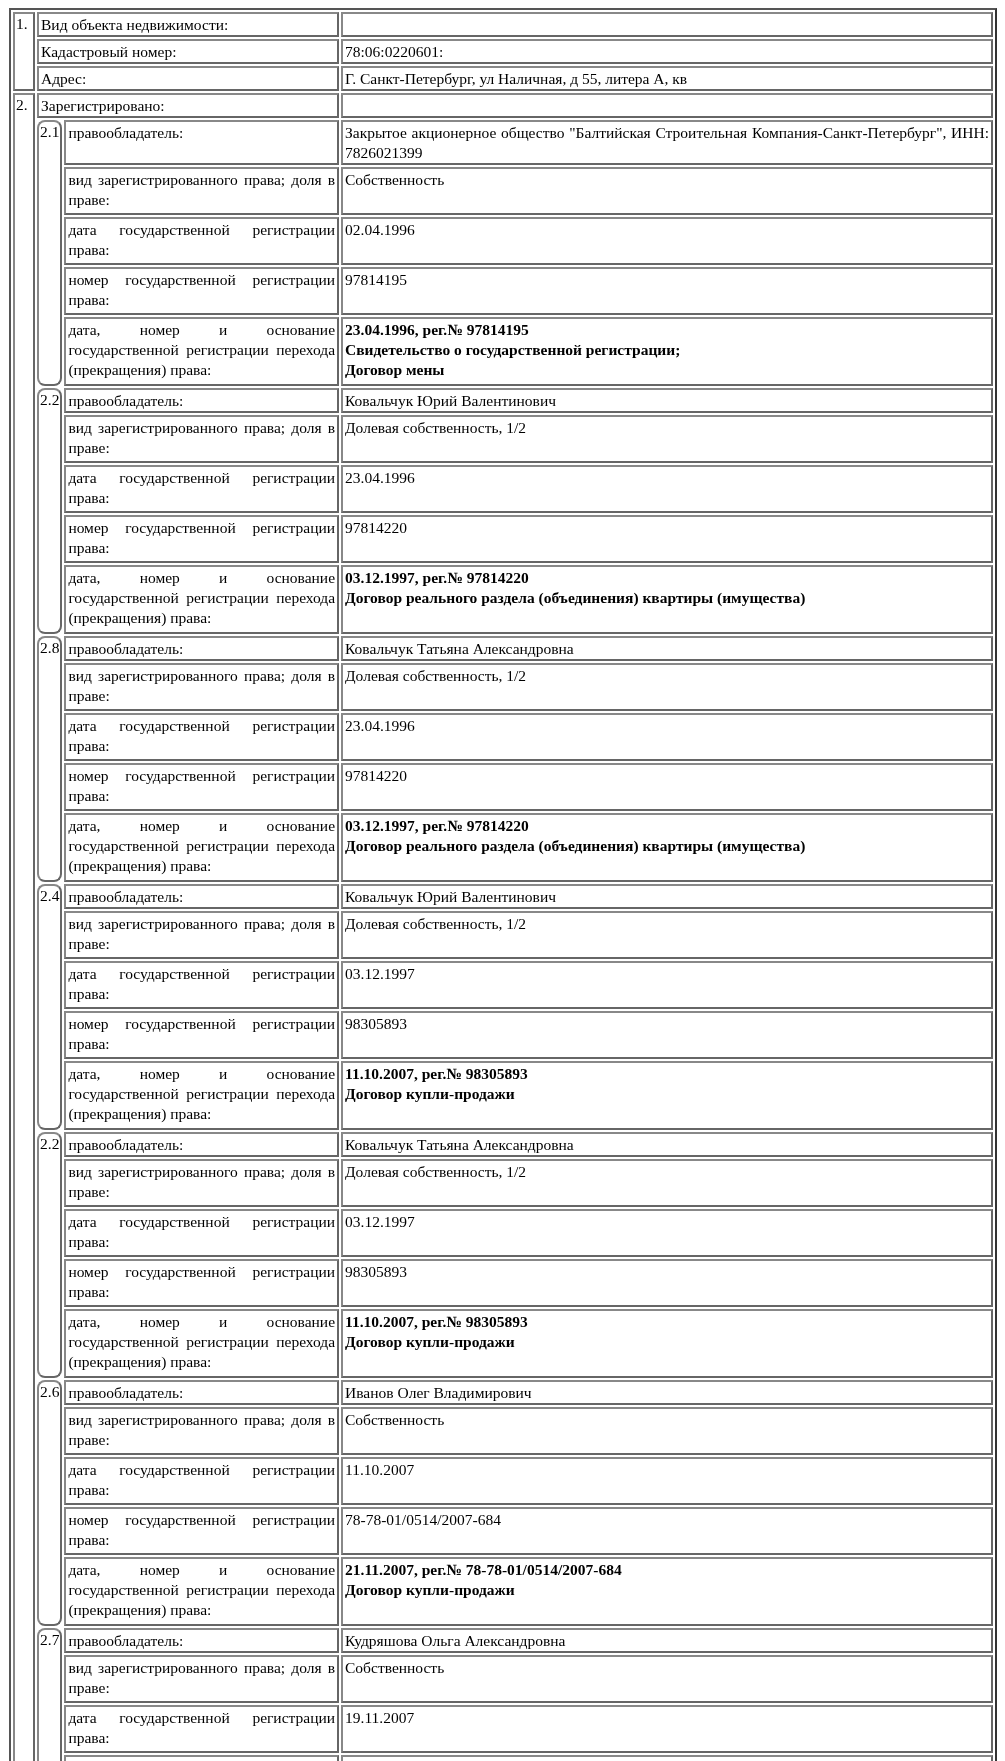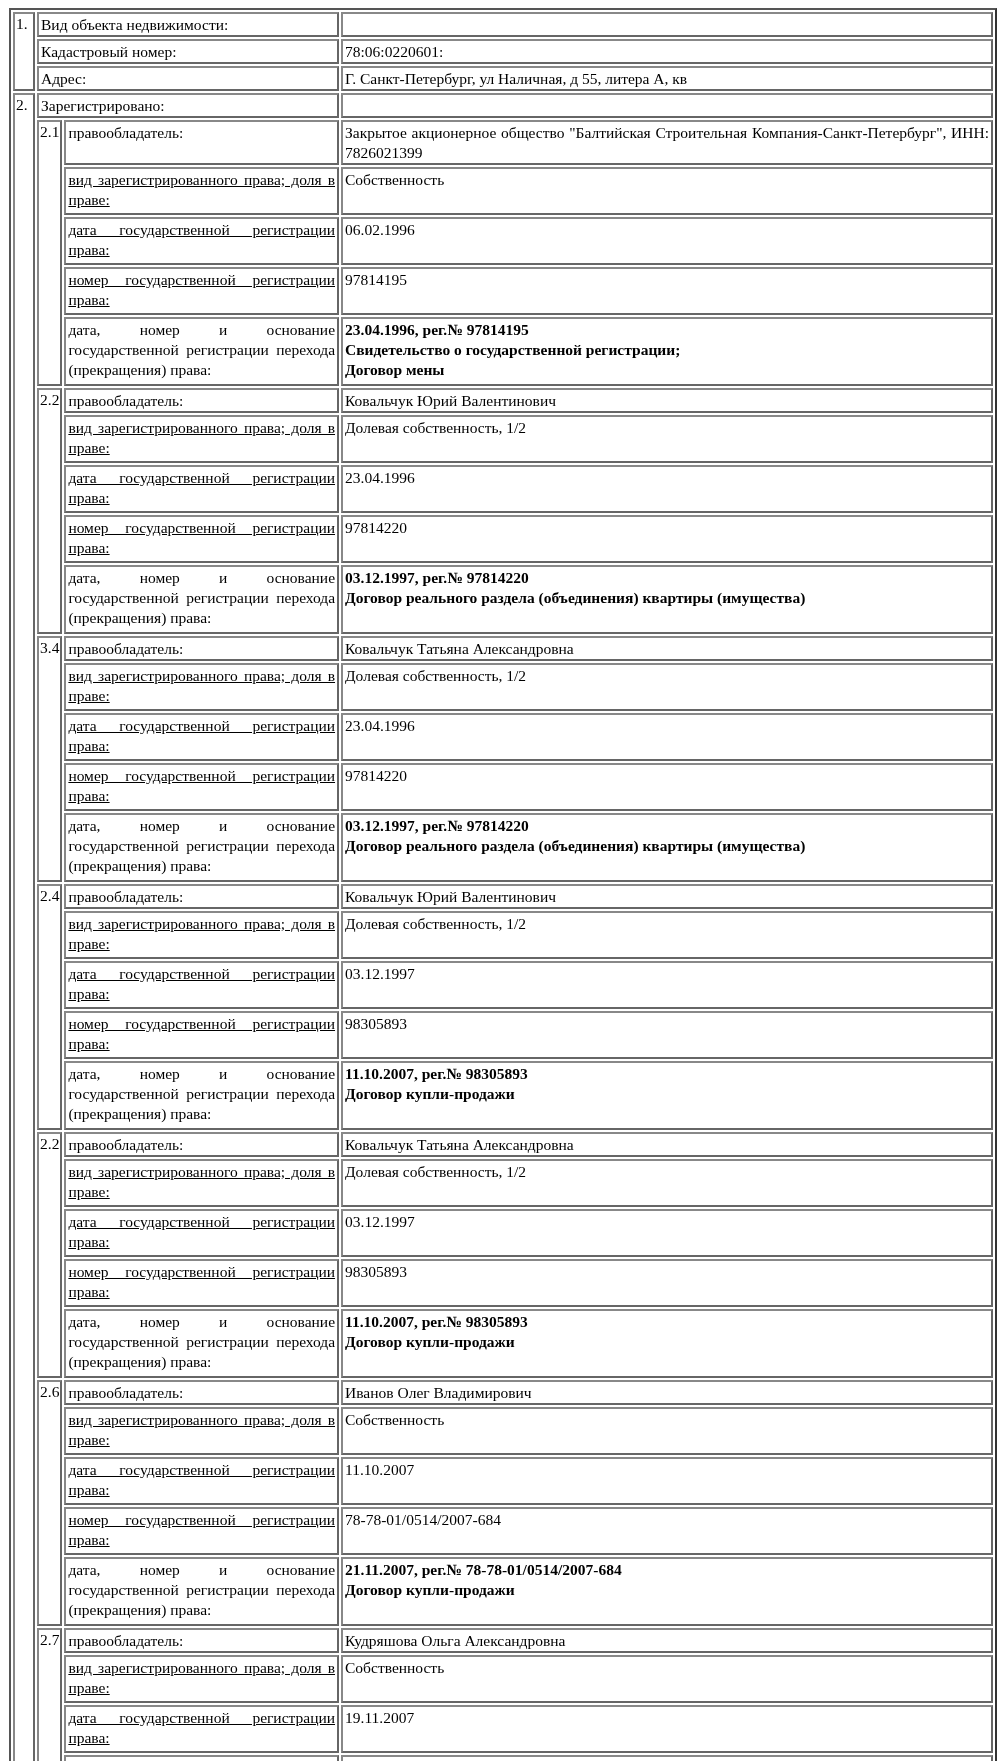--- a/index.html
+++ b/index.html
@@ -5,24 +5,24 @@
   html, body { margin: 0; padding: 0; background: #ffffff; }
   body { width: 1005px; height: 1761px; overflow: hidden; position: relative;
          font-family: "Liberation Serif", "DejaVu Serif", serif; font-size: 15.5px; color: #000; }
   table { border-collapse: separate; border-spacing: 2px; }
   td { vertical-align: top; padding: 1px 2px 0 2px; line-height: 20px; }
   #outer { position: absolute; left: 9px; top: 8px; width: 988px;
            border: 2px solid #555; border-right-color: #333; border-bottom-color: #333;
            border-spacing: 2px; }
   #outer > tbody > tr > td { border: 2px solid #666; border-top-color: #888; border-left-color: #888; }
   .num1 { width: 16px; padding: 0 1px; }
-  .num2 { width: 18px; padding: 0 1px; }
+  .num2 { width: 18px; padding: 0 1px; border-radius: 8px; }
   .lbl { width: 285px; text-align: justify; text-align-last: left; }
   .val { text-align: justify; margin-top: 44px; }
-  .h44 { height: 43px; text-decoration: underline; }
+  .h44 { height: 43px; }
   .h66 { height: 64px; margin-left: 36px; }
   .line { display: block; font-weight: bold; }
 </style>
 </head>
 <body>
 
 <table id="outer">
   <tbody id="outer-body">
 
     <tr>
@@ -49,21 +49,21 @@
     <td class="num2" rowspan="5">2.1</td>
     <td class="lbl" colspan="2">правообладатель:</td>
     <td class="val">Закрытое акционерное общество "Балтийская Строительная Компания-Санкт-Петербург", ИНН: 7826021399</td>
   </tr>
   <tr>
     <td class="lbl h44" colspan="2">вид зарегистрированного права; доля в праве:</td>
     <td class="val">Собственность</td>
   </tr>
   <tr>
     <td class="lbl h44" colspan="2">дата государственной регистрации права:</td>
-    <td class="val">06.02.1996</td>
+    <td class="val">02.04.1996</td>
   </tr>
   <tr>
     <td class="lbl h44" colspan="2">номер государственной регистрации права:</td>
     <td class="val">97814195</td>
   </tr>
   <tr>
     <td class="lbl h66" colspan="2">дата, номер и основание государственной регистрации перехода (прекращения) права:</td>
     <td class="val">
       <span class="line">23.04.1996, рег.№ 97814195</span>
       <span class="line">Свидетельство о государственной регистрации;</span>
@@ -91,21 +91,21 @@
   <tr>
     <td class="lbl h66" colspan="2">дата, номер и основание государственной регистрации перехода (прекращения) права:</td>
     <td class="val">
       <span class="line">03.12.1997, рег.№ 97814220</span>
       <span class="line">Договор реального раздела (объединения) квартиры (имущества)</span>
       <span class="line"></span>
     </td>
   </tr>
 
   <tr>
-    <td class="num2" rowspan="5">3.4</td>
+    <td class="num2" rowspan="5">2.8</td>
     <td class="lbl" colspan="2">правообладатель:</td>
     <td class="val">Ковальчук Татьяна Александровна</td>
   </tr>
   <tr>
     <td class="lbl h44" colspan="2">вид зарегистрированного права; доля в праве:</td>
     <td class="val">Долевая собственность, 1/2</td>
   </tr>
   <tr>
     <td class="lbl h44" colspan="2">дата государственной регистрации права:</td>
     <td class="val">23.04.1996</td>

